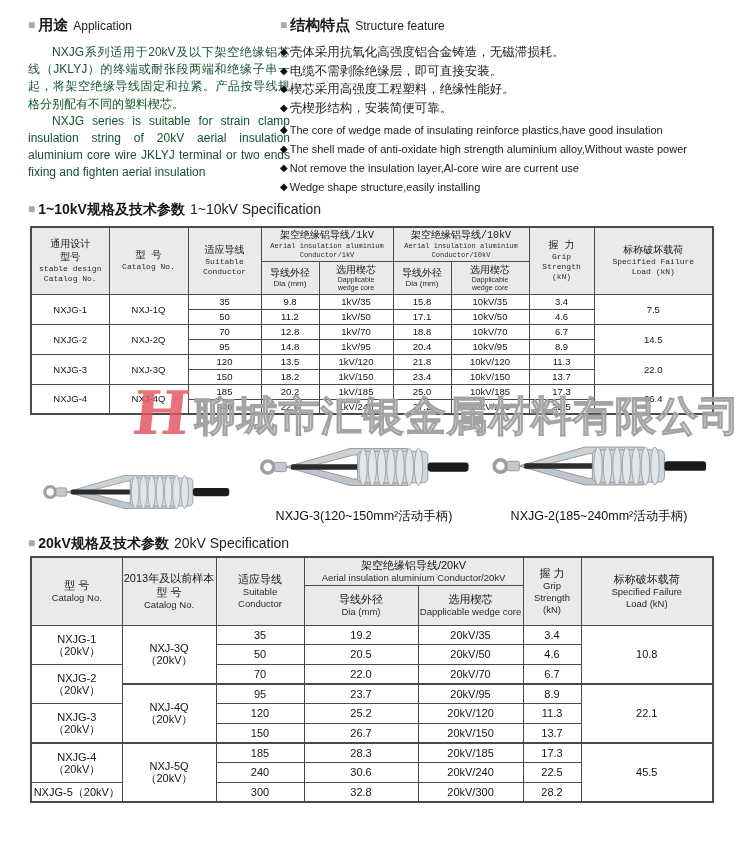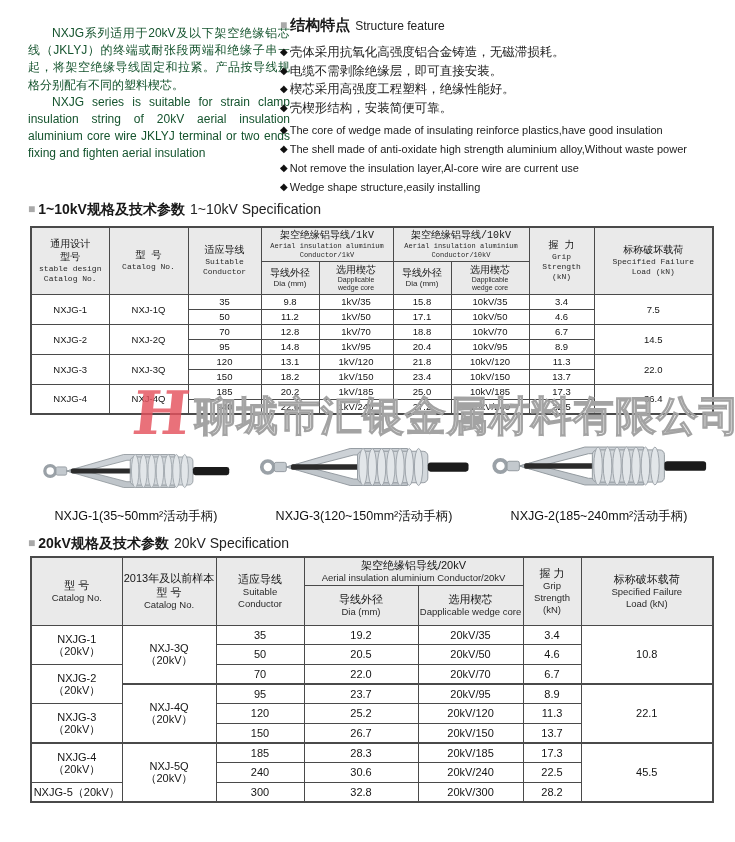--- a/index.html
+++ b/index.html
@@ -77,20 +77,23 @@
     <ellipse cx="134" cy="40" rx="4.5" ry="20" fill="#e2e6e9" stroke="#9aa1a7"></ellipse>
     <ellipse cx="144" cy="40" rx="4.5" ry="20" fill="#e2e6e9" stroke="#9aa1a7"></ellipse>
     <ellipse cx="154" cy="40" rx="4.5" ry="20" fill="#e2e6e9" stroke="#9aa1a7"></ellipse>
     <ellipse cx="164" cy="40" rx="4.5" ry="20" fill="#e2e6e9" stroke="#9aa1a7"></ellipse>
     <ellipse cx="174" cy="40" rx="4.5" ry="20" fill="#e2e6e9" stroke="#9aa1a7"></ellipse>
     <rect x="184" y="35" width="44" height="10" rx="3" fill="#1b1b1b"></rect>
   </symbol>
 </svg>
 
 <section class="application">
+  <div>
+    <span class="sq">■</span><span class="head-zh">用途</span><span class="head-en">Application</span>
+  </div>
   <p class="para para-zh">NXJG系列适用于20kV及以下架空绝缘铝芯线（JKLYJ）的终端或耐张段两端和绝缘子串一起，将架空绝缘导线固定和拉紧。产品按导线规格分别配有不同的塑料楔芯。</p>
   <p class="para">NXJG series is suitable for strain clamp insulation string of 20kV aerial insulation aluminium core wire JKLYJ terminal or two ends fixing and fighten aerial insulation</p>
 </section>
 
 <section class="features">
   <div>
     <span class="sq">■</span><span class="head-zh">结构特点</span><span class="head-en">Structure feature</span>
   </div>
   <div class="f-zh-list">
       <div class="feature-row"><span class="dia">◆</span><span>壳体采用抗氧化高强度铝合金铸造，无磁滞损耗。</span></div>
@@ -218,21 +221,21 @@
         <td>14.8</td>
         <td>1kV/95</td>
         <td>20.4</td>
         <td>10kV/95</td>
         <td>8.9</td>
       </tr>
       <tr>
         <td rowspan="2">NXJG-3</td>
         <td rowspan="2">NXJ-3Q</td>
         <td>120</td>
-        <td>13.1</td>
+        <td>13.5</td>
         <td>1kV/120</td>
         <td>21.8</td>
         <td>10kV/120</td>
         <td>11.3</td>
         <td rowspan="2">22.0</td>
       </tr>
       <tr>
         <td>150</td>
         <td>18.2</td>
         <td>1kV/150</td>
@@ -265,21 +268,20 @@
 <div class="watermark">
   <span class="wm-logo">H</span>
   <span class="wm-text">聊城市汇银金属材料有限公司</span>
 </div>
 
 <div class="products">
   <figure style="width:212px">
     <svg width="192" height="66" viewBox="0 0 230 80">
         <use href="#clamp"></use>
       </svg>
-    <figcaption>NXJG-1(35~50mm²活动手柄)</figcaption>
   </figure>
   <figure style="width:238px">
     <svg width="218" height="74" viewBox="0 0 230 80">
         <use href="#clamp"></use>
       </svg>
     <figcaption>NXJG-3(120~150mm²活动手柄)</figcaption>
   </figure>
   <figure style="width:226px">
     <svg width="218" height="76" viewBox="0 0 230 80">
         <use href="#clamp"></use>

